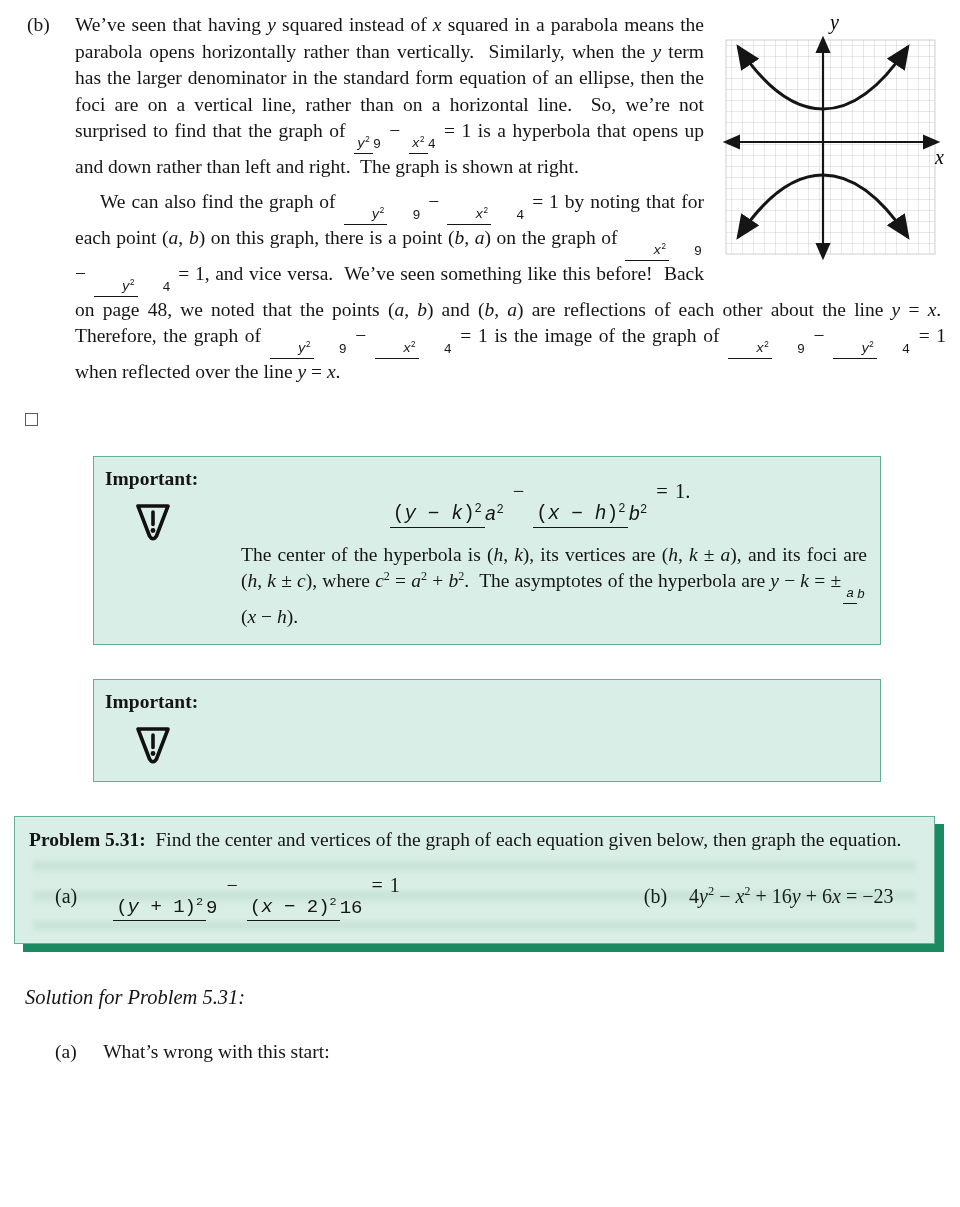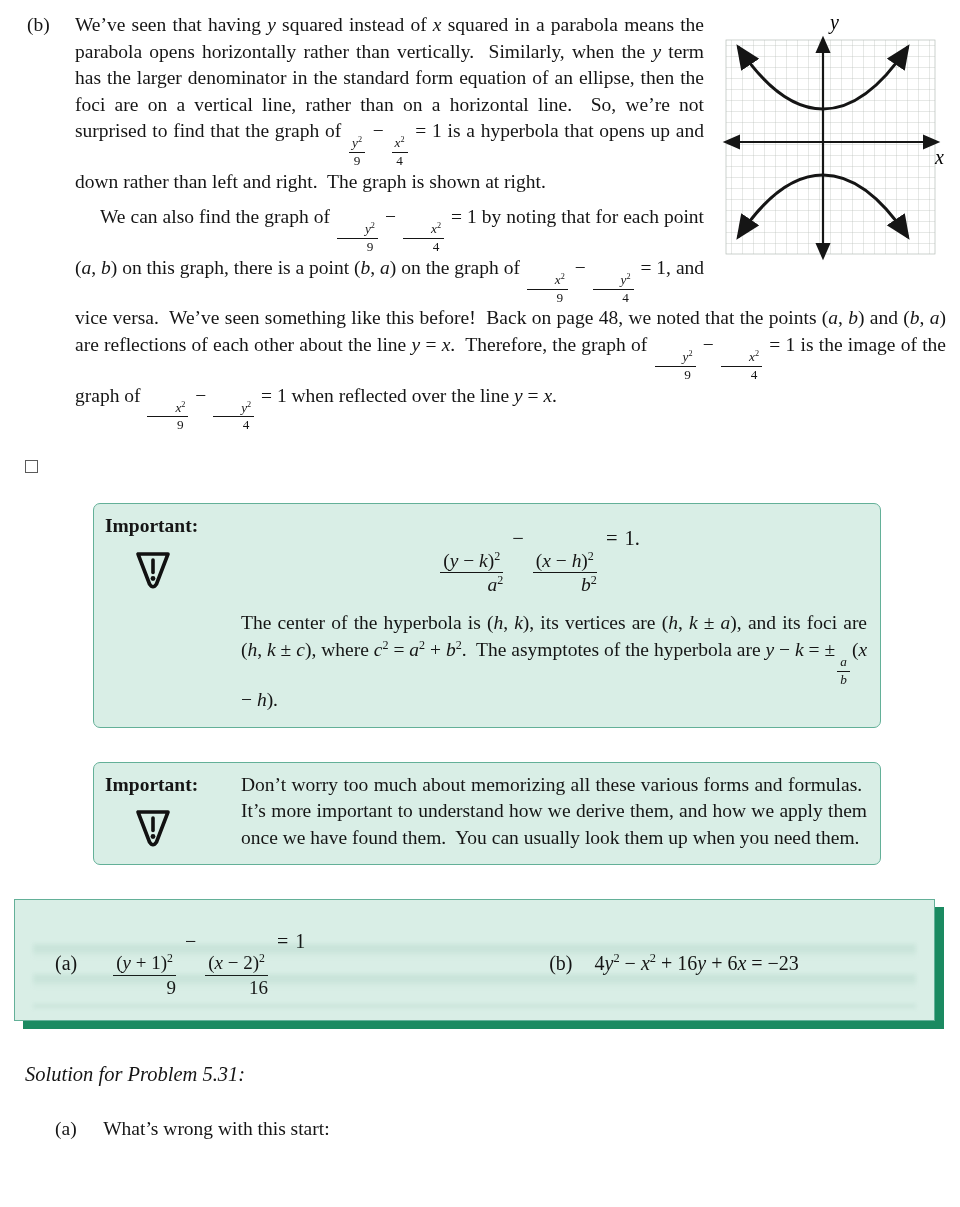--- a/index.html
+++ b/index.html
@@ -8,42 +8,42 @@
     width:960px; height:1207px; position:relative; overflow:hidden;
     font-family:"Liberation Serif","DejaVu Serif",serif;
     color:#151515; font-size:19.5px; line-height:1.36;
   }
   .page { padding-top:12px; }
   i { font-style:italic; }
   sup { font-size:0.62em; line-height:0; vertical-align:super; }
   .jt { text-align:justify; }
 
   
-  .fr { display:inline-flex; flex-direction:column; text-align:center;
-        vertical-align:-0.75em; font-size:0.68em; line-height:1.12; margin:0 2px; }
+  .fr { display:inline-flex; flex-direction:row; text-align:center;
+        vertical-align:-0.75em; font-size:0.68em; line-height:1.12; margin:0 2px;font-family:Liberation Mono, monospace; }
   .fr .nu { border-bottom:1.3px solid #151515; padding:0 3px 1px; }
   .fr .de { padding-top:1px; }
-  .fr.big { font-size:0.95em; vertical-align:-1.1em;align-items:flex-end; }
+  .fr.big { font-size:0.95em; vertical-align:-1.1em; }
   .disp-eq { text-align:center; font-size:20.5px; margin:12px 30px 14px 0; }
   .op { margin:0 7px; }
 
   
   .top-wrap { margin-right:14px; }
   .graph-fig { float:right; margin:0 0 8px 16px; }
   .para-b { position:relative; margin-left:75px; }
   .pb-label { position:absolute; left:-48px; top:0; }
   .para-2 { margin:9px 0 9px 75px; text-indent:25px; }
 
   .end-marker { clear:both; width:13px; height:13px; border:1.6px solid #5a5a5a;
                 margin:27px 0 0 25px; }
 
   
   .tint { background:#d9eee6; border:1.6px solid #63b098; }
   .imp-box { display:grid; grid-template-columns:126px 1fr; column-gap:10px;
-             width:788px; margin-left:93px; padding:9px 13px 13px 11px;border-radius:7px; }
+             width:788px; margin-left:93px; padding:9px 13px 13px 11px; }
   .imp-box.first { margin-top:30px; }
   .imp-box.second { margin-top:34px; }
   .box-label { font-weight:bold; font-size:19.5px; white-space:nowrap; }
   .label-cell svg { display:block; margin:7px 0 0 26px; }
 
   .problem-box { position:relative; margin:34px 25px 0 14px;
                  box-shadow:9px 8px 0 #1b8a61; padding:10px 14px 20px; }
   .parts-row { display:flex; align-items:center; margin:18px 0 2px 0; }
   .part-a { margin-left:26px; display:flex; align-items:center; font-size:20px; }
   .part-a .eq { margin-left:34px; }
@@ -157,25 +157,27 @@
 
   <div class="imp-box tint second">
     <div class="label-cell">
       <div class="box-label">Important:</div>
       <svg width="44" height="46" viewBox="0 0 44 46">
         <path d="M7 7 H37 L25.5 37 Q22 42.5 18.5 37 Z" fill="none" stroke="#111" stroke-width="3.6" stroke-linejoin="round"></path>
         <line x1="22" y1="13" x2="22" y2="25.5" stroke="#111" stroke-width="3.6" stroke-linecap="round"></line>
         <circle cx="22" cy="31.5" r="2.4" fill="#111"></circle>
       </svg>
     </div>
-    <div class="jt">Don’t worry too much about memorizing all these various forms and formulas.&nbsp; It’s more important to understand how we derive them, and how we apply them once we have found them.&nbsp; You can usually look them up when you need them.</div>
   </div>
 
   <div class="problem-box tint">
     <div class="ghost"></div>
+    <div class="jt">
+      <b>Problem 5.31:</b><span>&nbsp; Find the center and vertices of the graph of each equation given below, then graph the equation.</span>
+    </div>
     <div class="parts-row">
       <div class="part-a">
         <span>(a)</span>
         <span class="eq"><span class="fr big">
               <span class="nu">(<i>y</i> + 1)<sup>2</sup></span>
               <span class="de">9</span>
             </span><span class="op">−</span><span class="fr big">
               <span class="nu">(<i>x</i> − 2)<sup>2</sup></span>
               <span class="de">16</span>
             </span><span class="op">=</span>1</span>

